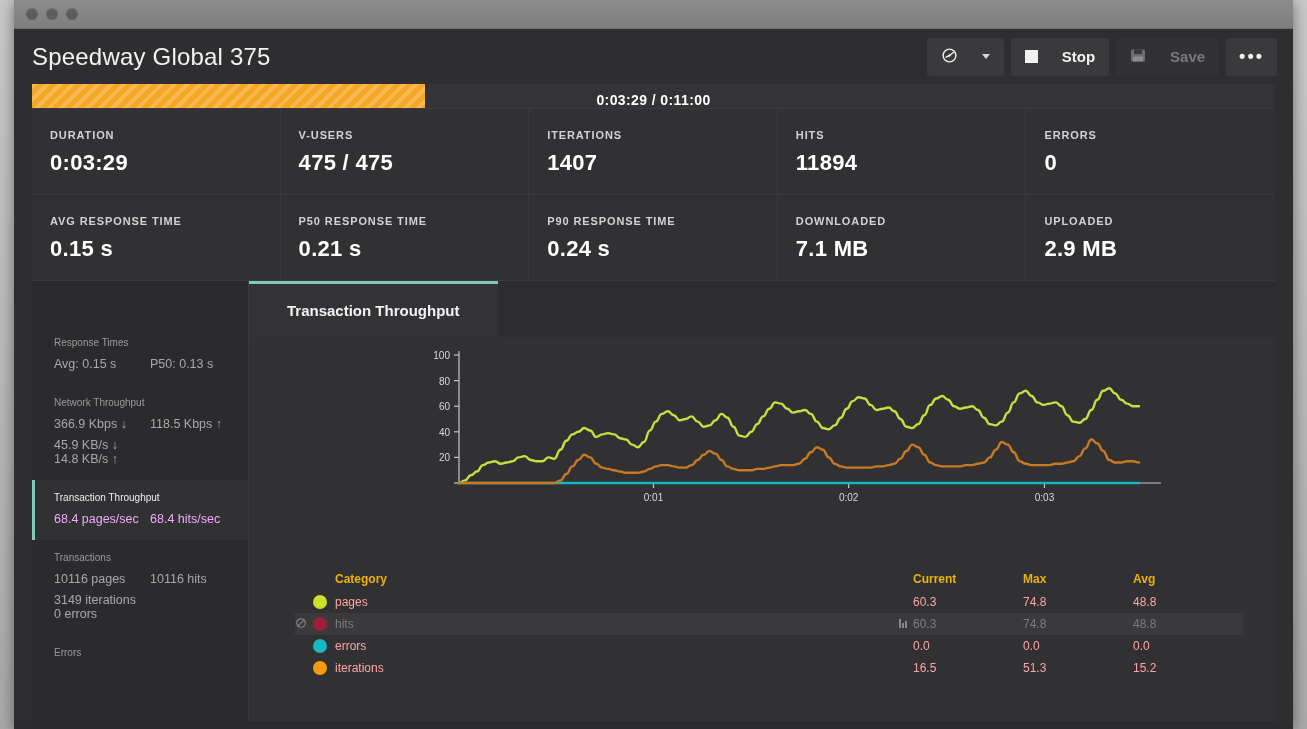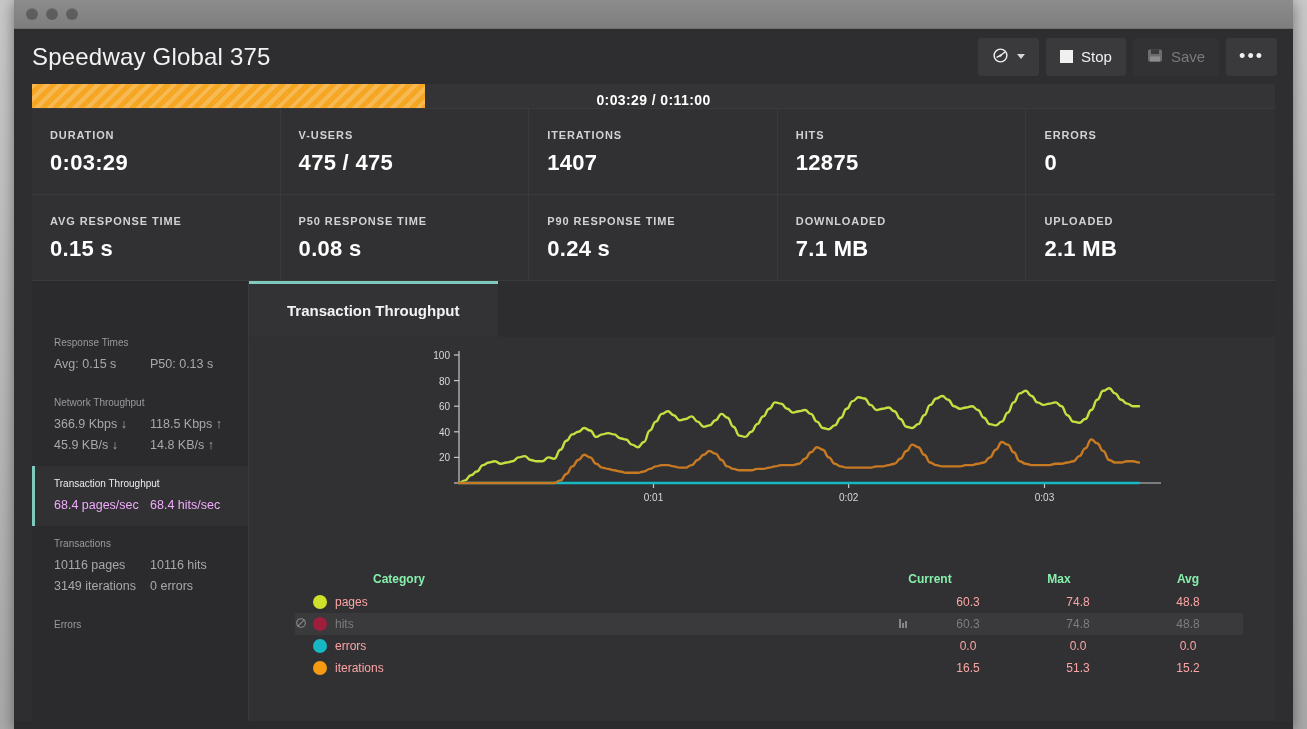--- a/index.html
+++ b/index.html
@@ -55,25 +55,25 @@
     font-weight: 400;
     letter-spacing: .2px;
     flex: 1;
   }
   .hbtns { display: flex; align-items: center; gap: 7px; }
   .hbtn {
     background: #3a3a3c;
     border-radius: 3px;
     height: 38px;
     display: flex; align-items: center; justify-content: space-between;
-    gap: 8px;
+    gap: 24px;
     padding: 0 14px;
     color: #f0f0f0;
     font-size: 15px;
-    font-weight: 400;
+    font-weight: 700;
     cursor: pointer;
     user-select: none;
   }
   .hbtn.ghost { background: #323234; color: #7a7a7c; cursor: default; }
   .hbtn.dots { padding: 0 13px; letter-spacing: 2px; font-size: 18px; }
   .stop-square {
     width: 13px; height: 13px; background: #f0f0f0; display:inline-block;
   }
   .caret {
     width: 0; height: 0;
@@ -160,21 +160,21 @@
   }
   .side-title {
     color: #9a9a9c;
     font-size: 10px;
     margin-bottom: 9px;
   }
   .side-item.active .side-title { color: #ededef; }
   .side-stats { display: flex; font-size: 12.5px; color: #a8a8aa; }
   .side-item.active .side-stats { color: #f0abfc; }
   .side-stats span:first-child { width: 96px; flex: none; }
-  .side-stats.row2 { margin-top: 7px; }
+  .side-stats.row2 { margin-top: 7px; flex-direction: column; }
 
   .main {
     flex: 1;
     background: #313133;
     position: relative;
   }
   .tabs { display: flex; height: 56px; }
   .tab {
     padding: 0 38px;
     display: flex; align-items: center;
@@ -196,27 +196,27 @@
   .chart-svg { position:absolute; left:0; top:0; }
 
   
   .legend { padding: 0 32px 0 46px; }
   .lrow {
     display: flex; align-items: center;
     height: 22px;
     font-size: 12px;
     color: #fca5a5;
   }
-  .lrow.head { color: #86efac; font-weight: 700; height: 24px; gap: 19px; }
+  .lrow.head { color: #eab308; font-weight: 700; height: 24px; }
   .lrow.dim { background: #3a3a3c; color: #7d7d7f; }
   .l-eye { width: 18px; flex: none; text-align: left; color: #8a8a8c; font-size: 12px; }
   .l-dot { width: 22px; flex: none; display: flex; align-items: center; }
   .l-dot i { width: 14px; height: 14px; border-radius: 50%; display: block; }
   .l-cat { flex: 1; }
-  .l-num { width: 110px; flex: none; text-align: center; }
+  .l-num { width: 110px; flex: none; text-align: left; }
   .l-icon { width: 14px; flex: none; }
   .bars-icon { display: inline-flex; align-items: flex-end; gap: 1px; height: 9px; }
   .bars-icon b { display:block; width: 2px; background: #86868a; }
   .footer-strip {
     position: absolute; left: 0; right: 0; bottom: 0;
     height: 9px; background: #2b2b2d;
   }
 </style>
 </head>
 <body>
@@ -283,45 +283,45 @@
           <div class="metric">
             <div class="metric-label">V-USERS</div>
             <div class="metric-value">475 / 475</div>
           </div>
           <div class="metric">
             <div class="metric-label">ITERATIONS</div>
             <div class="metric-value">1407</div>
           </div>
           <div class="metric">
             <div class="metric-label">HITS</div>
-            <div class="metric-value">12875</div>
+            <div class="metric-value">11894</div>
           </div>
           <div class="metric">
             <div class="metric-label">ERRORS</div>
             <div class="metric-value">0</div>
           </div>
           <div class="metric">
             <div class="metric-label">AVG RESPONSE TIME</div>
             <div class="metric-value">0.15 s</div>
           </div>
           <div class="metric">
             <div class="metric-label">P50 RESPONSE TIME</div>
-            <div class="metric-value">0.08 s</div>
+            <div class="metric-value">0.21 s</div>
           </div>
           <div class="metric">
             <div class="metric-label">P90 RESPONSE TIME</div>
             <div class="metric-value">0.24 s</div>
           </div>
           <div class="metric">
             <div class="metric-label">DOWNLOADED</div>
             <div class="metric-value">7.1 MB</div>
           </div>
           <div class="metric">
             <div class="metric-label">UPLOADED</div>
-            <div class="metric-value">2.1 MB</div>
+            <div class="metric-value">2.9 MB</div>
           </div>
         </div>
 
       <div class="body">
 
         <div class="sidebar" id="sidebar">
             <div class="side-item">
               <div class="side-title">Response Times</div>
               <div class="side-stats">
                 <span>Avg: 0.15 s</span>

